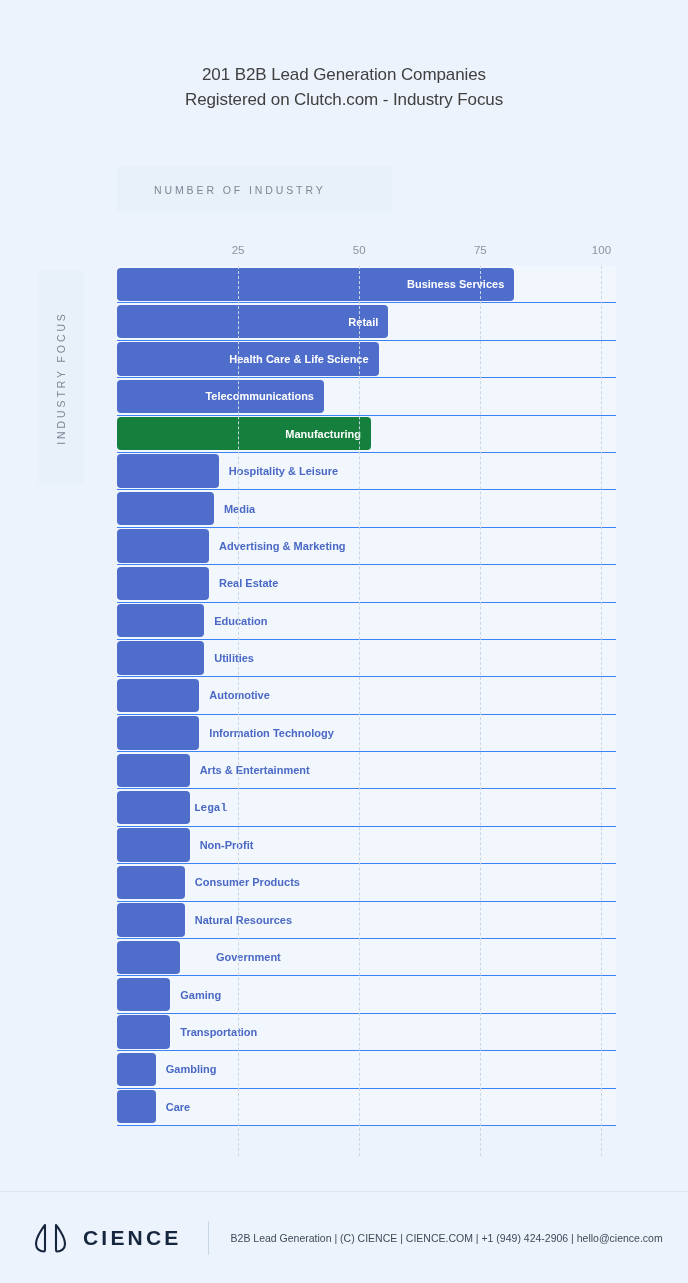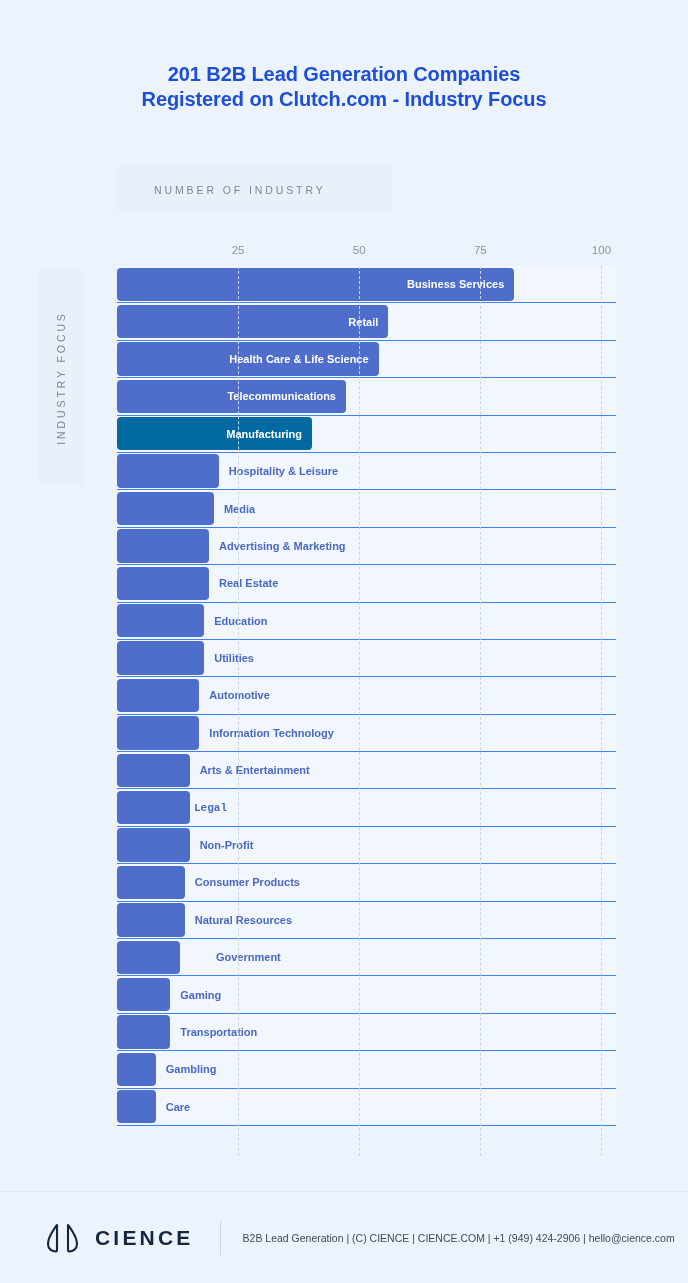--- a/index.html
+++ b/index.html
@@ -20,23 +20,23 @@
 
   
   .title-block {
     position: absolute;
     top: 62px;
     left: 0;
     width: 688px;
     text-align: center;
   }
   .title-line {
-    font-size: 20px;
-    font-weight: 700;
-    color: #1d4ed8;
+    font-size: 17px;
+    font-weight: 400;
+    color: #404040;
     line-height: 25px;
     letter-spacing: -0.1px;
   }
 
   
   .xaxis-title-pill {
     position: absolute;
     left: 117px;
     top: 166px;
     width: 275px;
@@ -164,21 +164,21 @@
     background: #dde7f4;
   }
   .footer {
     position: absolute;
     left: 0;
     top: 1192px;
     width: 688px;
     height: 91px;
     display: flex;
     align-items: center;
-    padding-left: 44px;
+    padding-left: 32px;
   }
   .logo-group {
     display: flex;
     align-items: center;
     gap: 13px;
   }
   .logo-mark { width: 38px; height: 30px; display: block; }
   .logo-word {
     font-size: 21px;
     letter-spacing: 3.2px;
@@ -233,26 +233,26 @@
           <div class="bar" style="width: 271.301px; background: rgb(79, 110, 203);">
             <span class="bar-label-in">Retail</span>
           </div>
         </div>
         <div class="row">
           <div class="bar" style="width: 261.612px; background: rgb(79, 110, 203);">
             <span class="bar-label-in">Health Care &amp; Life Science</span>
           </div>
         </div>
         <div class="row">
-          <div class="bar" style="width: 229px; background: rgb(79, 110, 203);">
+          <div class="bar" style="width: 207px; background: rgb(79, 110, 203);">
             <span class="bar-label-in">Telecommunications</span>
           </div>
         </div>
         <div class="row">
-          <div class="bar" style="width: 195px; background: #0369a1;">
+          <div class="bar" style="width: 254px; background: #15803d;">
             <span class="bar-label-in">Manufacturing</span>
           </div>
         </div>
         <div class="row">
           <div class="bar" style="width: 101.738px; background: rgb(79, 110, 203);"></div>
           <span class="bar-label-out" style="left: 111.738px;">Hospitality &amp; Leisure</span>
         </div>
         <div class="row">
           <div class="bar" style="width: 96.8932px; background: rgb(79, 110, 203);"></div>
           <span class="bar-label-out" style="left: 106.893px;">Media</span>

